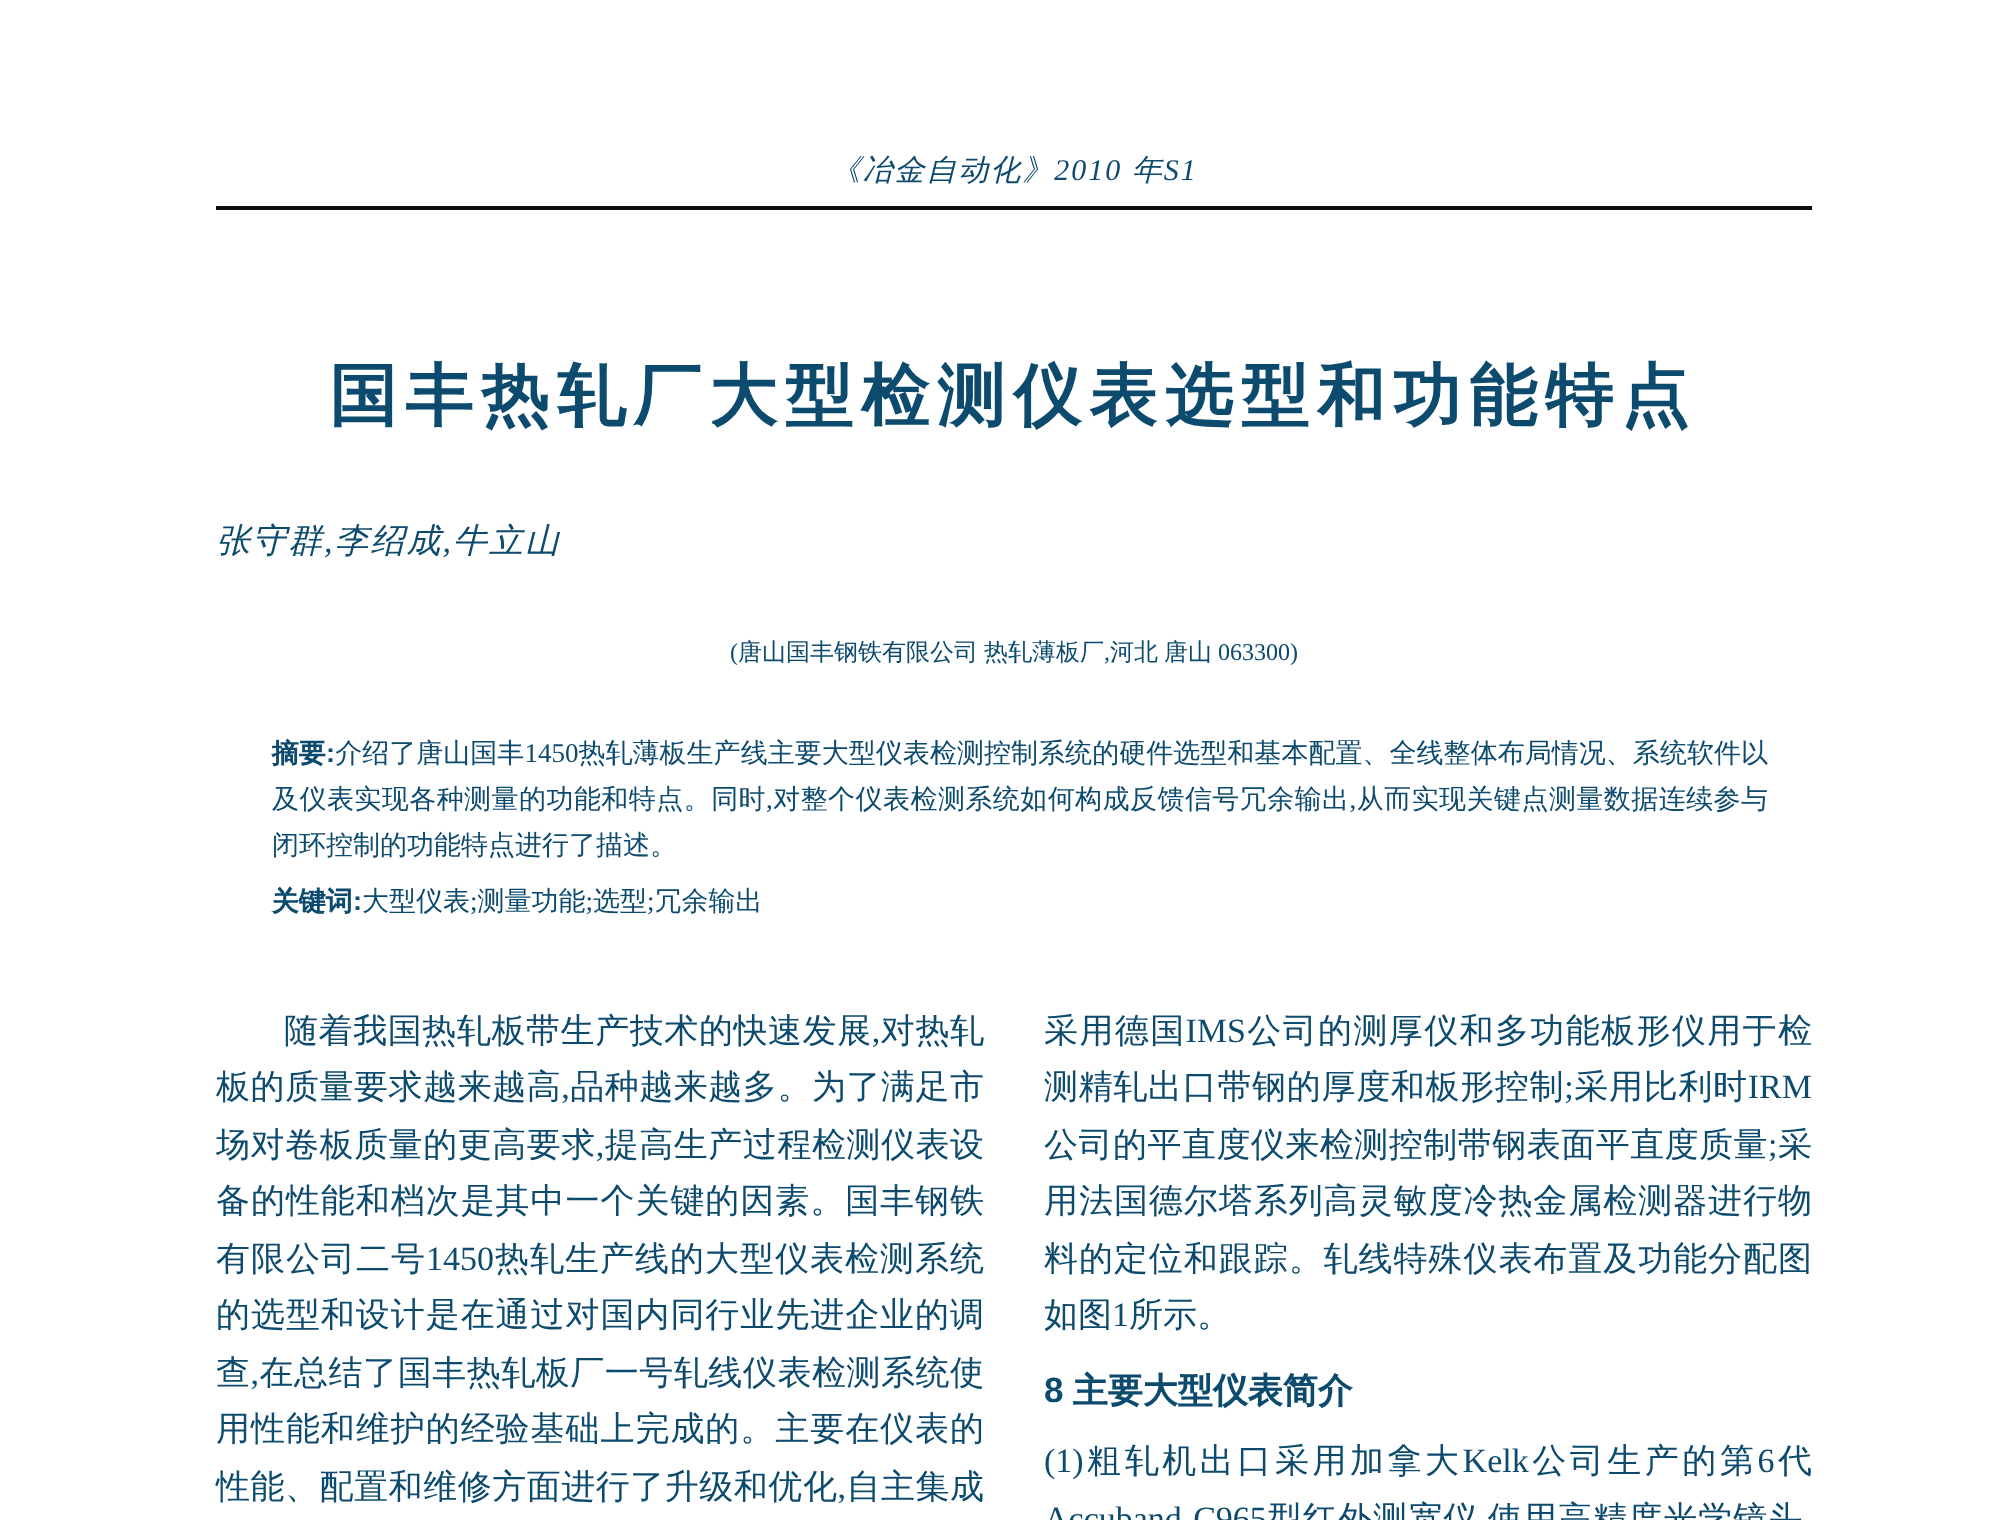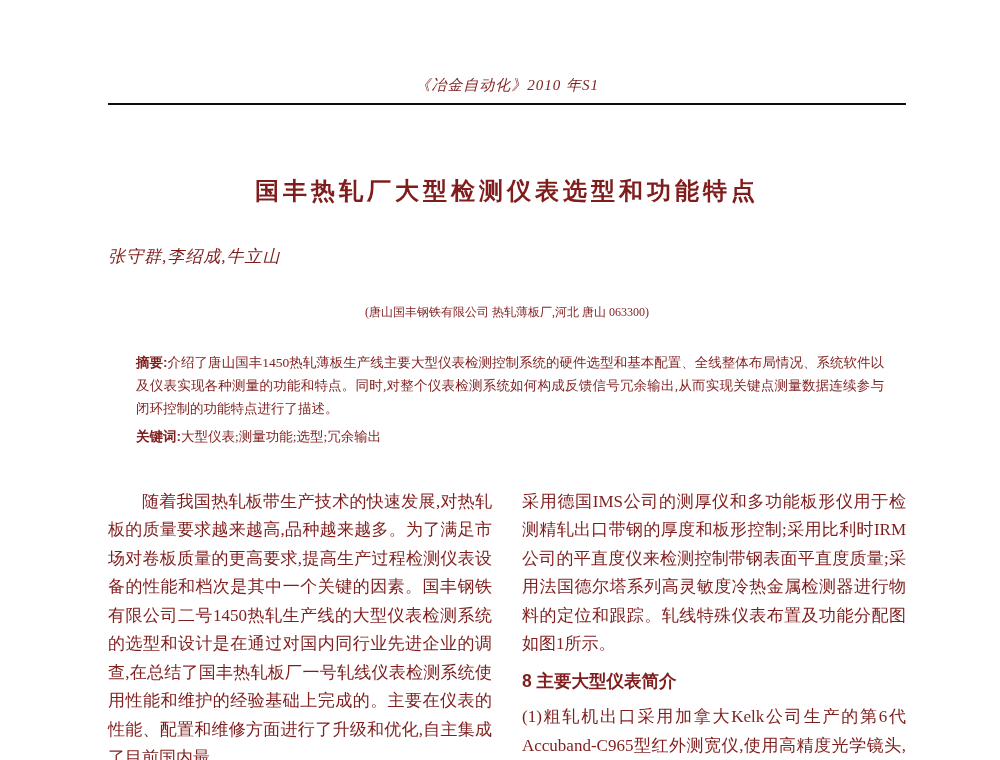--- a/index.html
+++ b/index.html
@@ -5,21 +5,21 @@
   html, body {
     margin: 0;
     padding: 0;
     background: #ffffff;
   }
   .page {
     position: relative;
     width: 1000px;
     height: 760px;
     background: #ffffff;
-    color: #7f1d1d;
+    color: #0c4a6e;
     font-family: "Liberation Serif", "DejaVu Serif", serif;
     overflow: hidden;
     box-sizing: border-box;
   }
   .content {
     position: absolute;
     left: 108px;
     top: 0;
     width: 798px;
   }
@@ -31,21 +31,21 @@
     letter-spacing: 1px;
   }
   .header-rule {
     margin-top: 8px;
     height: 2px;
     background: #0d0d0d;
     width: 100%;
   }
   .article-title {
     text-align: center;
-    font-size: 24px;
+    font-size: 34px;
     font-weight: bold;
     letter-spacing: 4px;
     margin-top: 70px;
     font-family: "Liberation Sans", "DejaVu Sans", sans-serif;
   }
   .authors {
     text-align: left;
     font-size: 17px;
     font-style: italic;
     margin-top: 38px;

